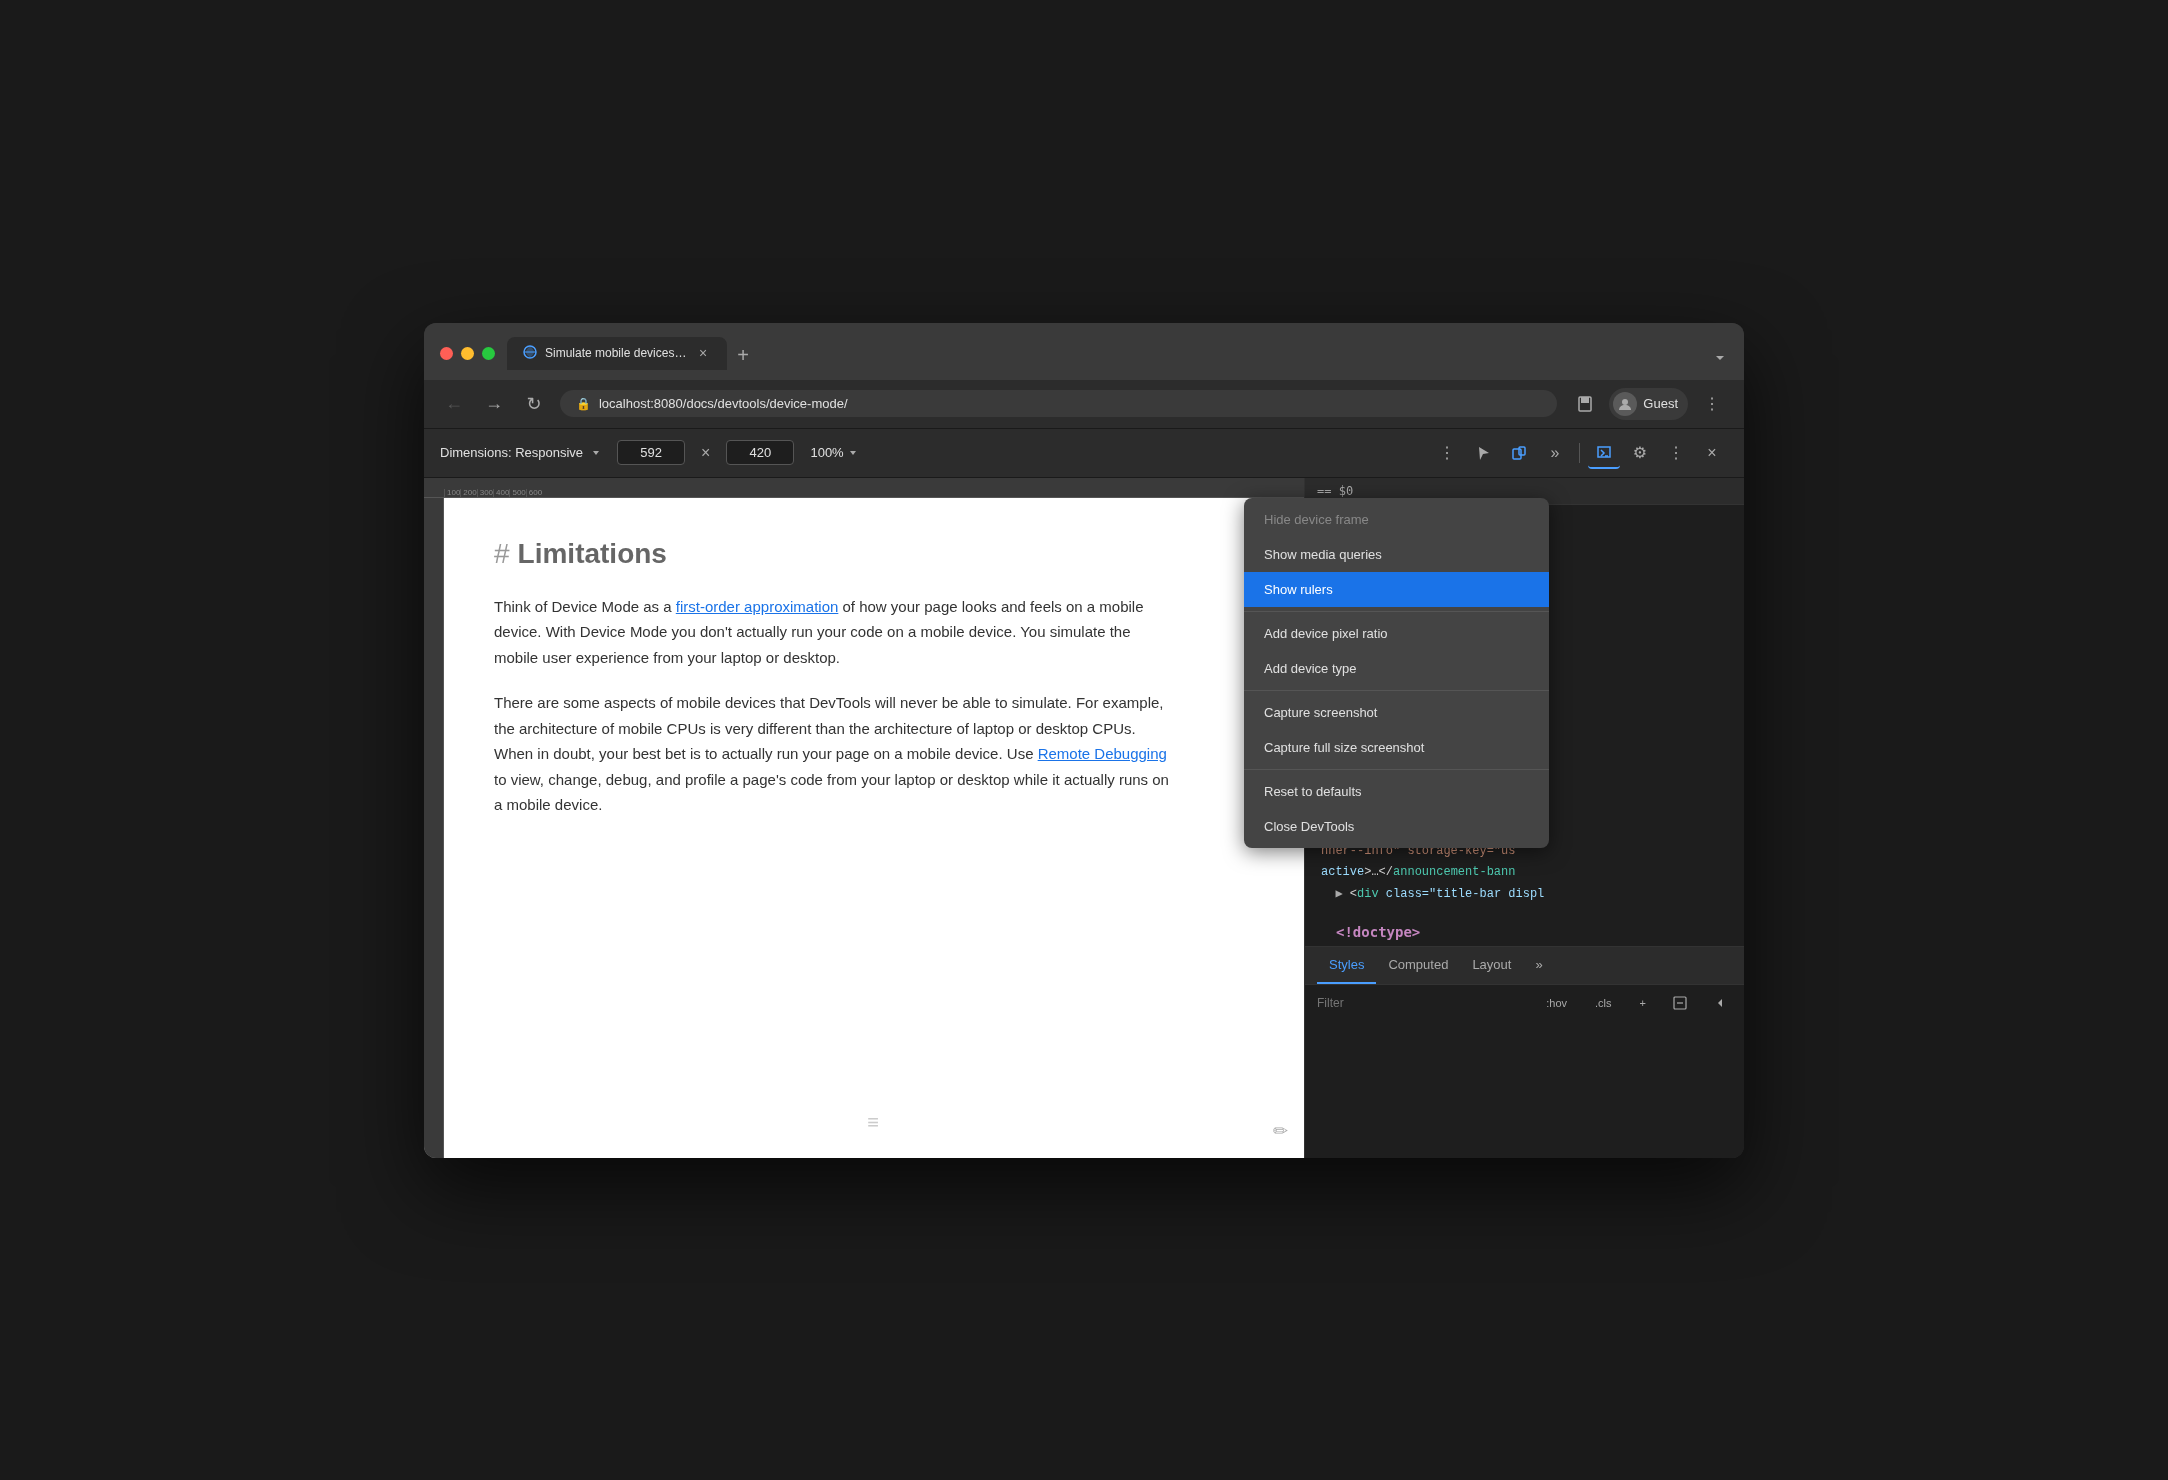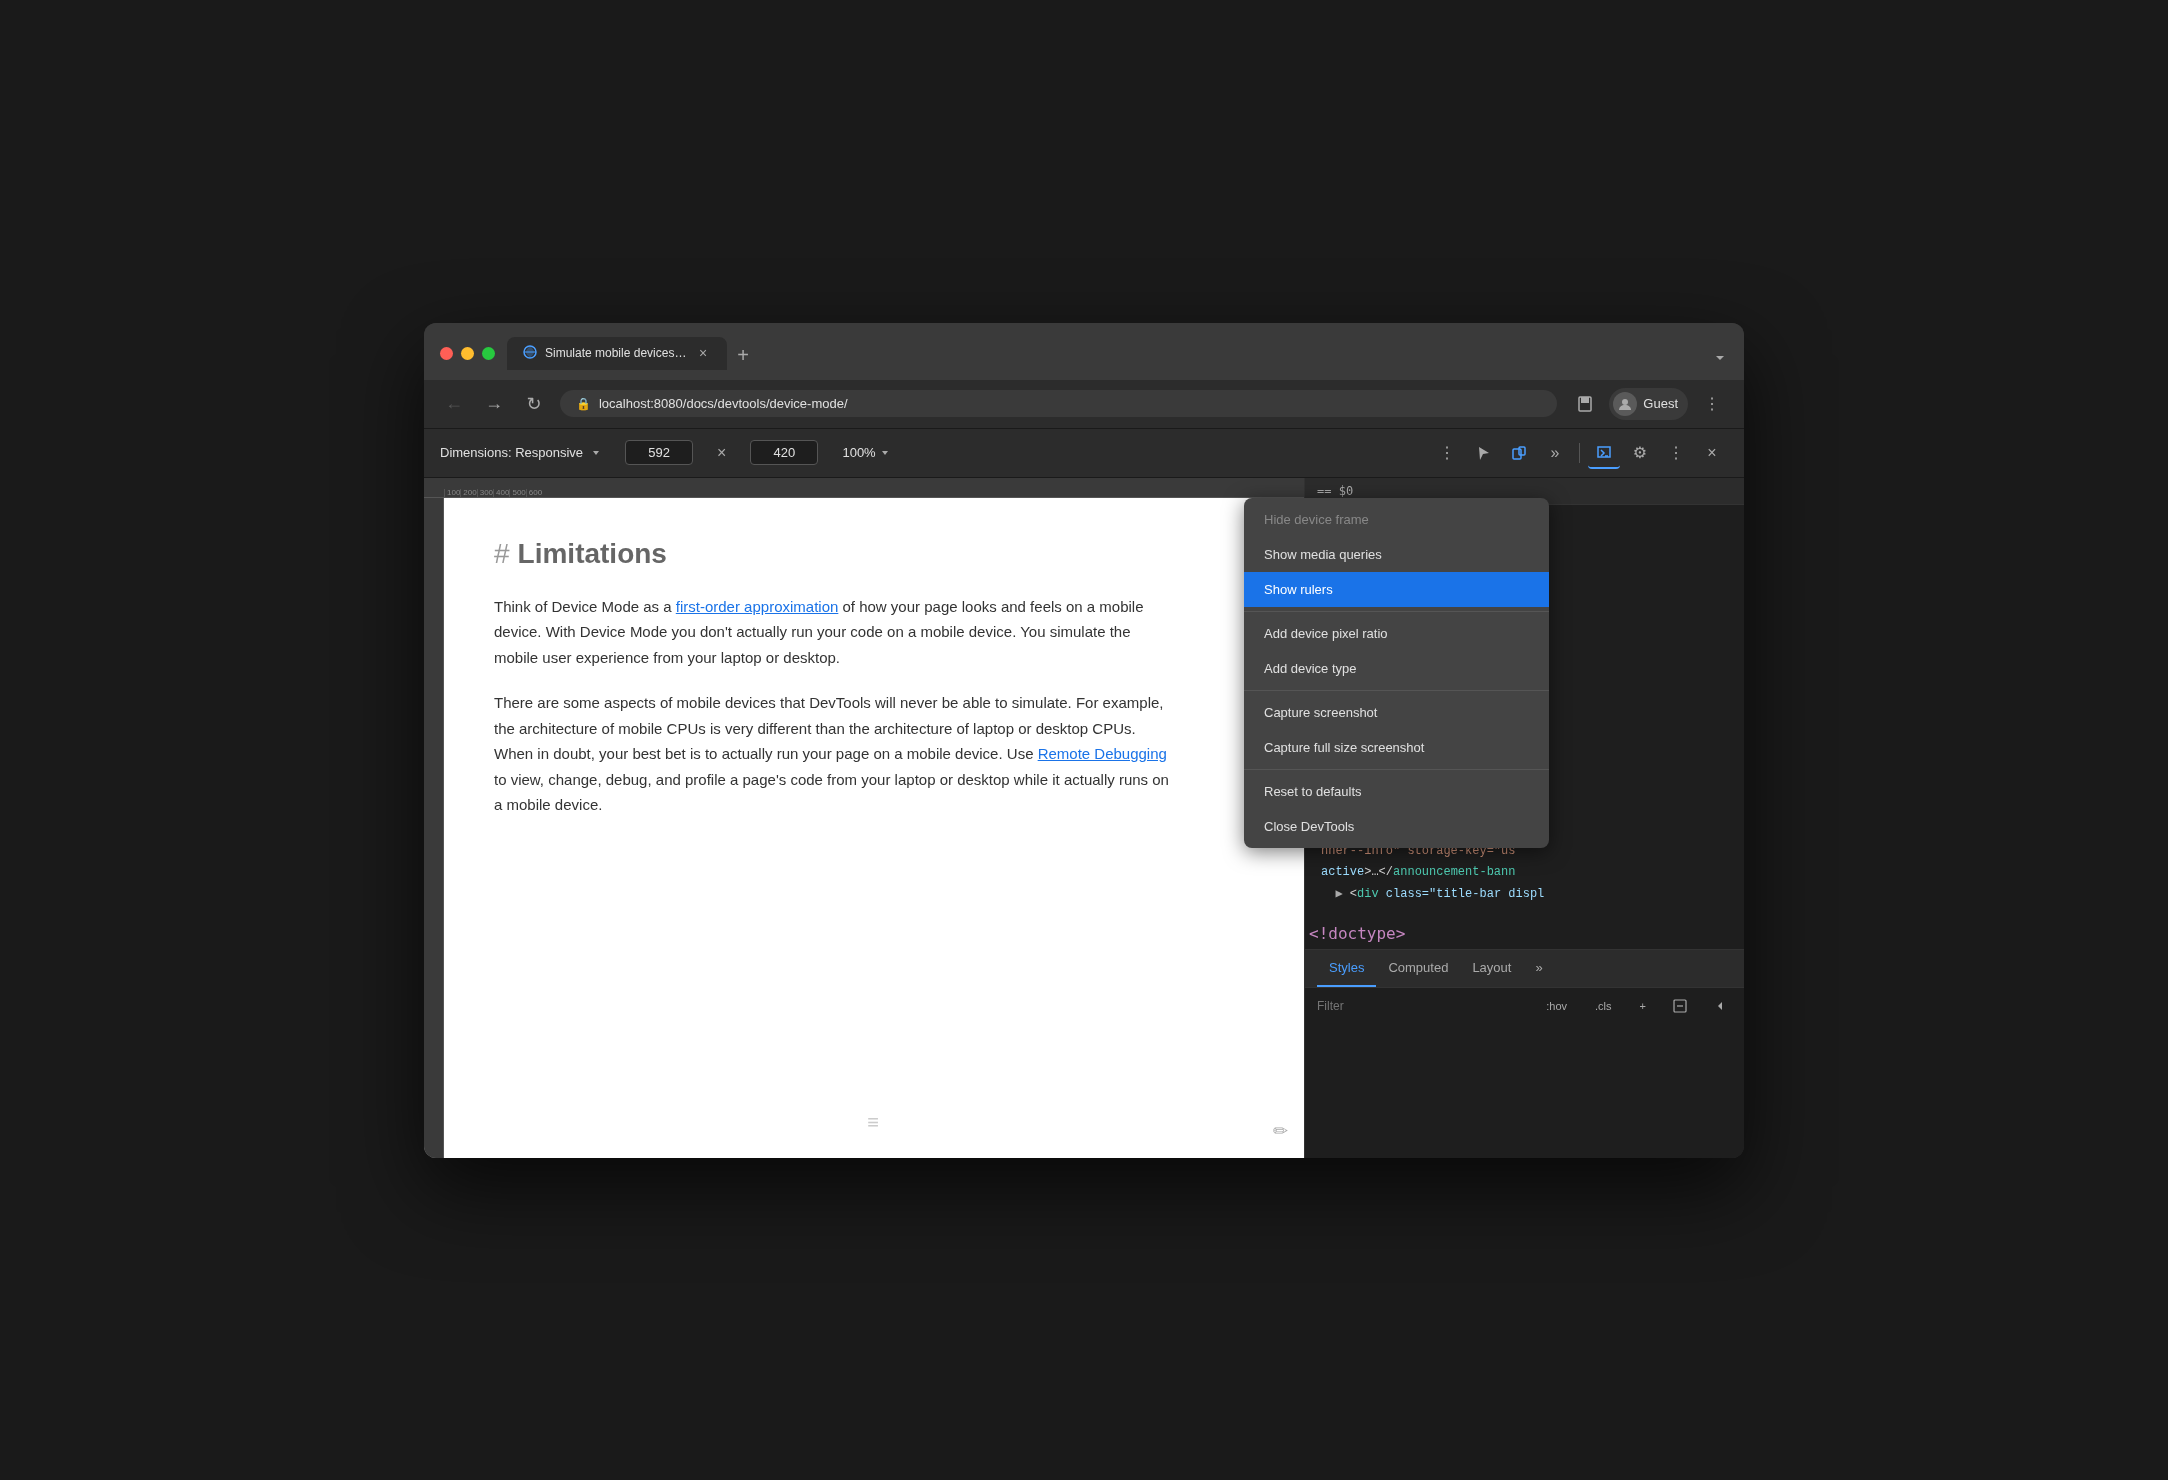--- a/index.html
+++ b/index.html
@@ -203,21 +203,21 @@
     }
 
     
     .device-toolbar {
       background: #2c2c2c;
       border-top: 1px solid #1a1a1a;
       border-bottom: 1px solid #1a1a1a;
       padding: 8px 16px;
       display: flex;
       align-items: center;
-      gap: 24px;
+      gap: 16px;
     }
 
     .dimensions-control {
       display: flex;
       align-items: center;
       gap: 8px;
       color: #e0e0e0;
       font-size: 13px;
     }
 
@@ -457,23 +457,24 @@
       color: #aaa;
       cursor: pointer;
       border-bottom: 2px solid transparent;
     }
     .dt-bottom-tab.active {
       color: #4a9eff;
       border-bottom-color: #4a9eff;
     }
 
     .doctype-row {
-      padding: 6px 4px;
+      padding: 6px 31px;
       font-family: monospace;
-      font-size: 16px;
+      font-size: 14px;
+      font-weight: bold;
     }
 
     .doctype-text {
       color: #c586c0;
     }
 
     .filter-bar {
       padding: 6px 12px;
       display: flex;
       align-items: center;

